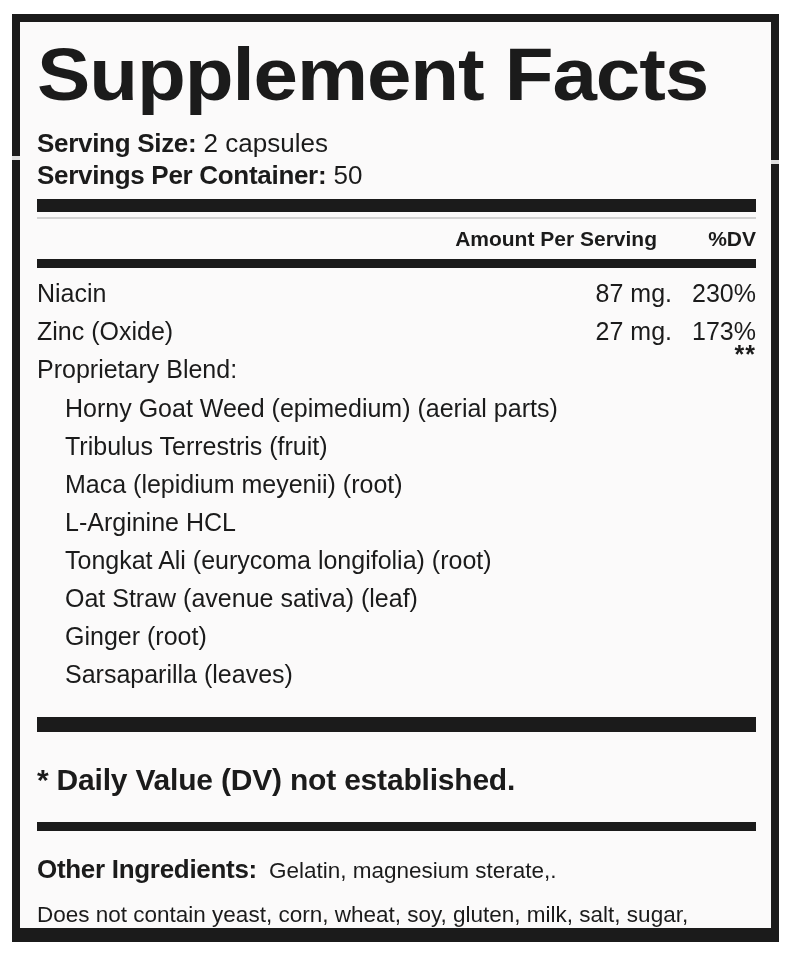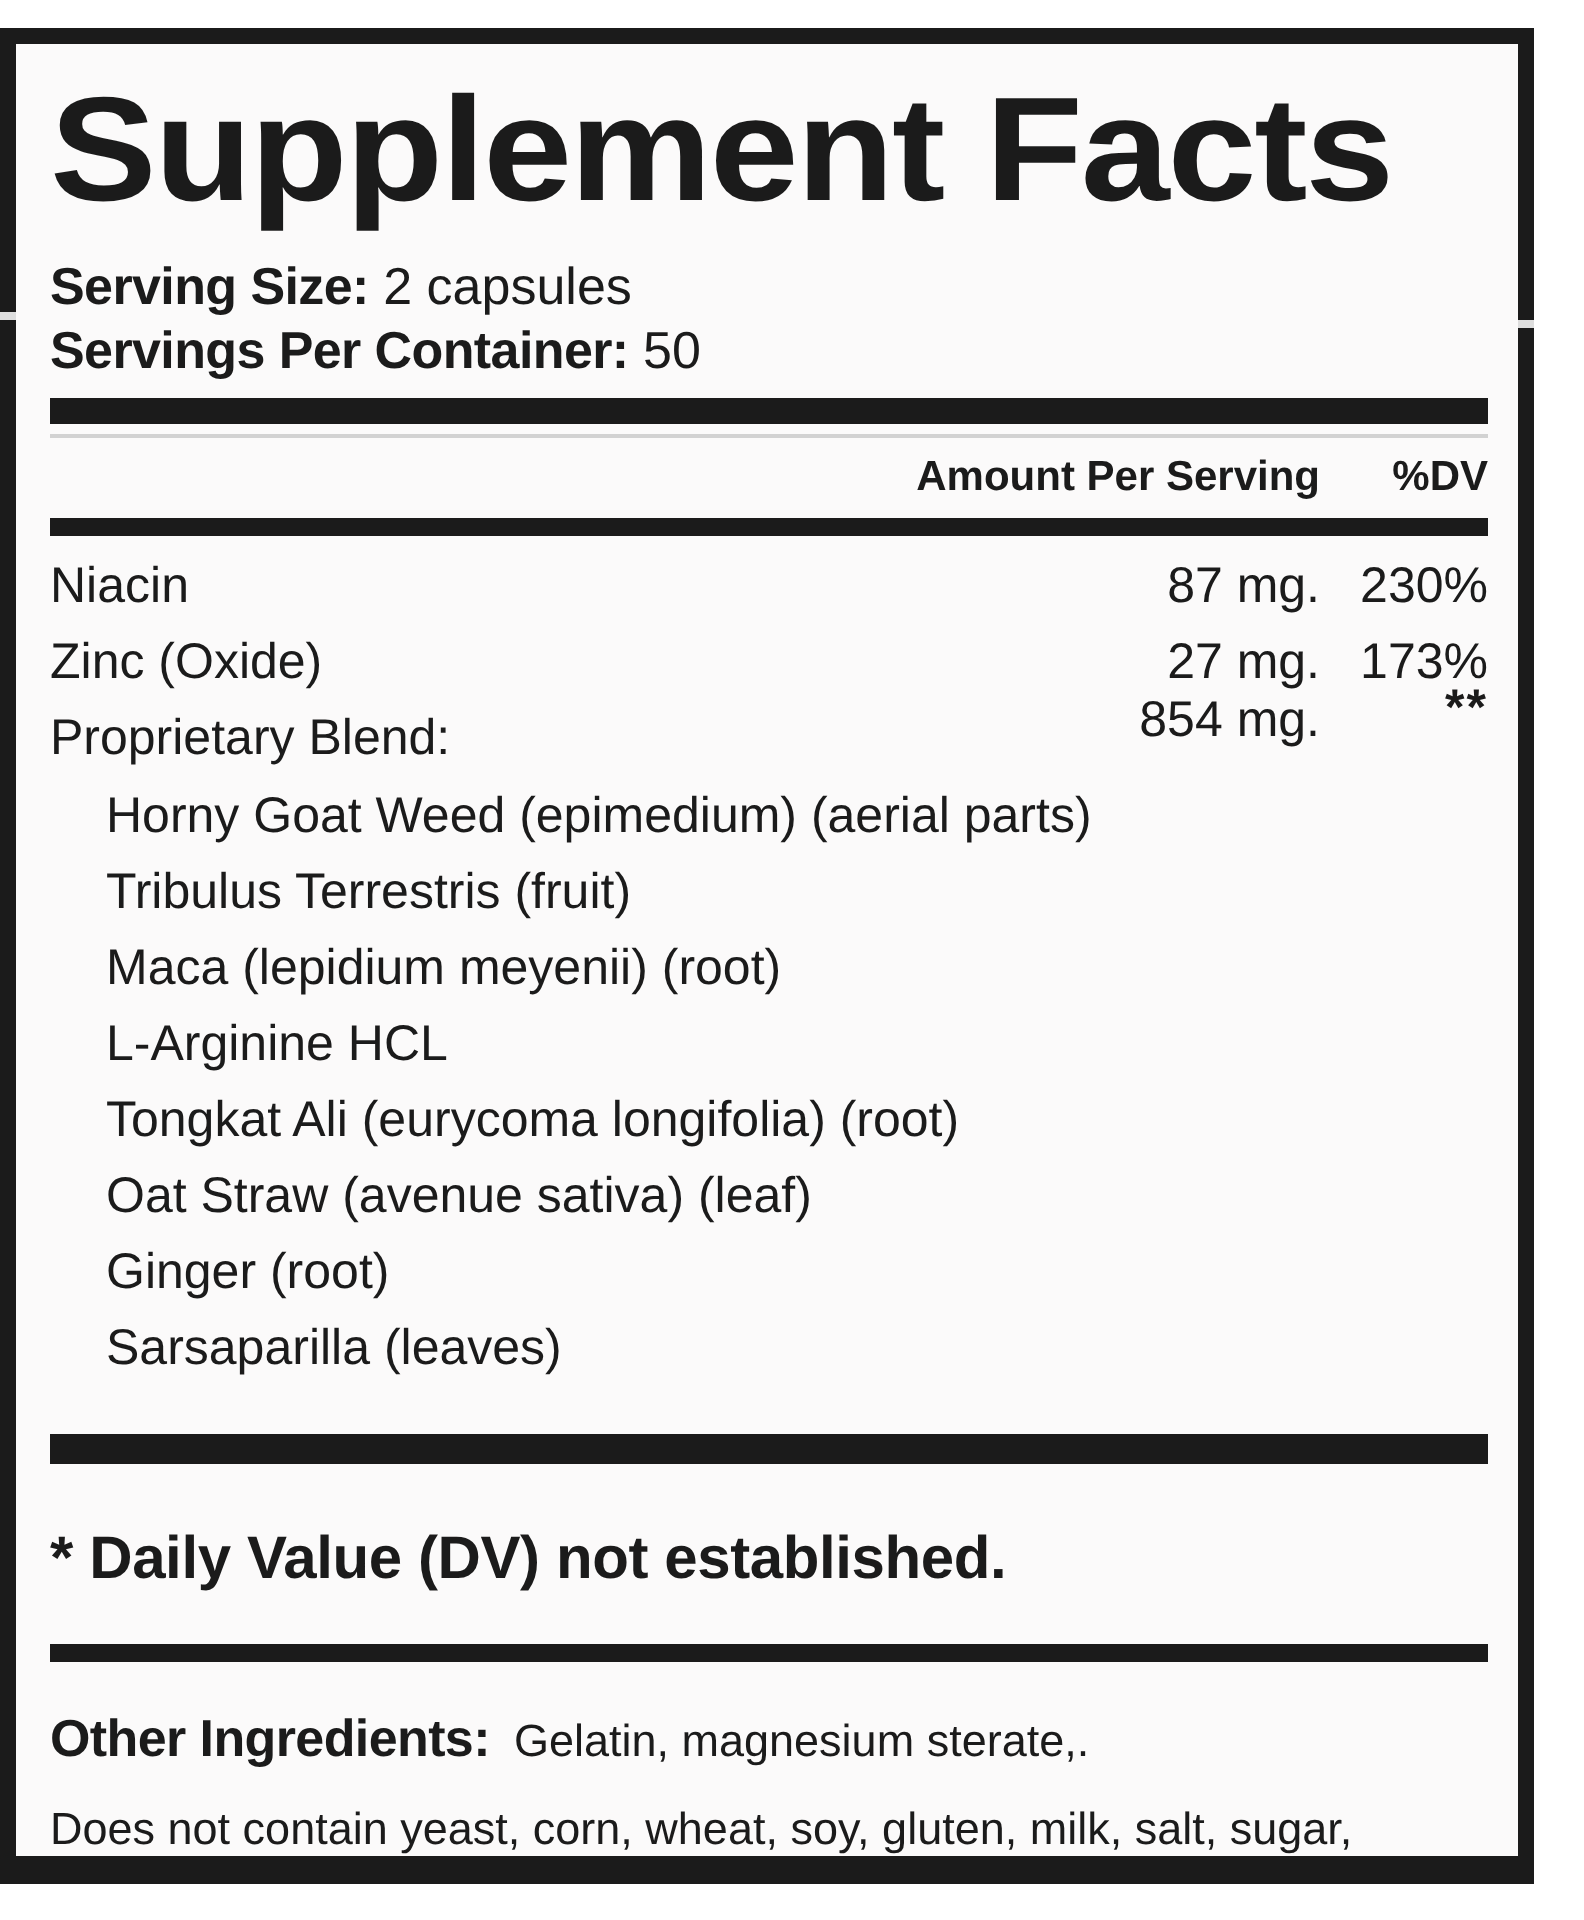--- a/index.html
+++ b/index.html
@@ -11,21 +11,21 @@
     position: relative;
     width: 792px;
     height: 960px;
     background: #ffffff;
     font-family: "Liberation Sans", "DejaVu Sans", sans-serif;
     color: #1b1b1b;
     overflow: hidden;
   }
   .label {
     position: absolute;
-    left: 0;
+    left: 12px;
     top: 14px;
     width: 767px;
     height: 928px;
     box-sizing: border-box;
     border: 8px solid #1b1b1b;
     border-bottom-width: 14px;
     background: #fbfafa;
   }
   
   .notch {
@@ -73,20 +73,21 @@
   .bar-foot   { margin-top: 25px; }
 
   .hdr-row {
     display: flex;
     justify-content: flex-end;
     align-items: baseline;
     margin-top: 7px;
     font-size: 21px;
     line-height: 26px;
     font-weight: bold;
+    gap: 15px;
   }
   .hdr-dv {
     width: 84px;
     text-align: right;
   }
 
   .rows { margin-top: 6px; }
   .nrow {
     display: flex;
     align-items: baseline;
@@ -181,21 +182,20 @@
           <span class="namount">87 mg.</span>
           <span class="ndv">230%</span>
         </div>
         <div class="nrow">
           <span class="nname">Zinc (Oxide)</span>
           <span class="namount">27 mg.</span>
           <span class="ndv">173%</span>
         </div>
         <div class="nrow nrow-blend">
           <span class="nname">Proprietary Blend:</span>
-          <span class="namount">854 mg.</span>
           <span class="ndv">**</span>
         </div>
       </div>
 
       <div class="blend">
         <div class="bitem">Horny Goat Weed (epimedium) (aerial parts)</div>
         <div class="bitem">Tribulus Terrestris (fruit)</div>
         <div class="bitem">Maca (lepidium meyenii) (root)</div>
         <div class="bitem">L-Arginine HCL</div>
         <div class="bitem">Tongkat Ali (eurycoma longifolia) (root)</div>

